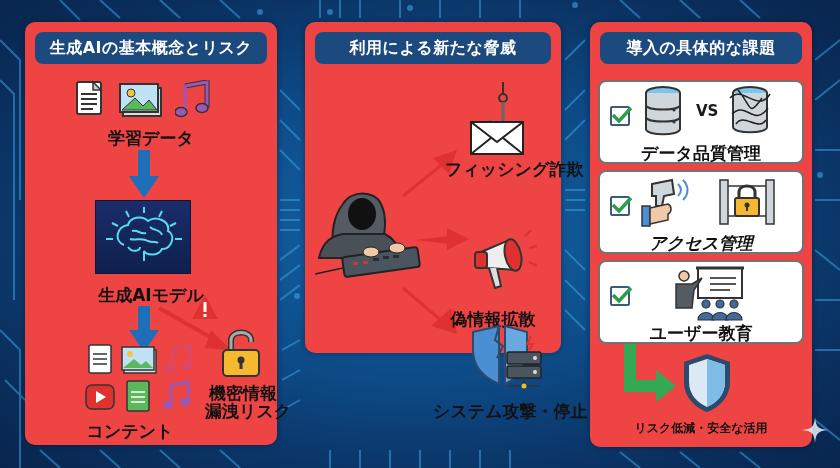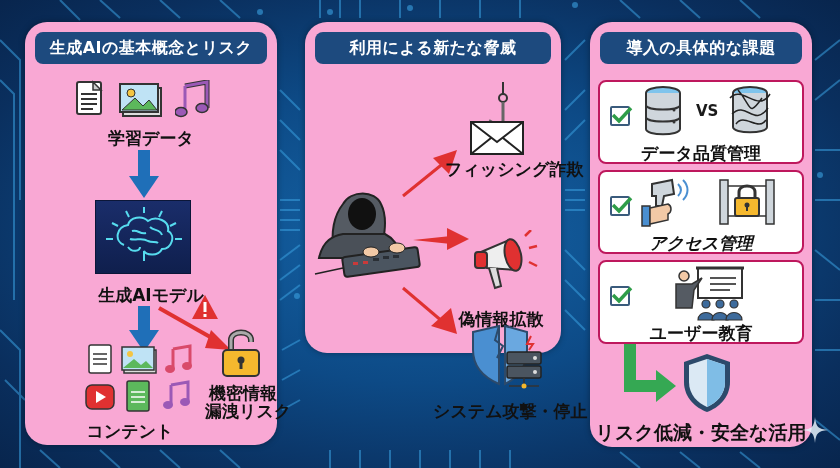--- a/index.html
+++ b/index.html
@@ -5,22 +5,22 @@
   * { box-sizing: border-box; margin: 0; padding: 0; }
   html, body { width: 840px; height: 468px; overflow: hidden; }
   body {
     position: relative;
     font-family: "DejaVu Sans", "Liberation Sans", sans-serif;
     background: radial-gradient(ellipse at 50% 50%, #1565a8 0%, #0d4a86 45%, #0a2f5e 80%, #08254d 100%);
   }
   .circuit { position: absolute; inset: 0; width: 840px; height: 468px; }
   .panel {
     position: absolute;
-    background: #f9a8d4;
-    border-radius: 22px;
+    background: #ef4444;
+    border-radius: 10px;
     box-shadow: 0 0 6px rgba(0,0,0,0.35);
   }
   .panel-title {
     position: absolute;
     left: 10px; right: 10px; top: 10px; height: 32px;
     background: #1d4a7e;
     border-radius: 8px;
     color: #ffffff;
     font-weight: bold;
     font-size: 16px;
@@ -33,21 +33,21 @@
     font-weight: bold;
     font-size: 17px;
     color: #111;
     white-space: nowrap;
     text-align: center;
   }
   .card {
     position: absolute;
     left: 8px; right: 8px;
     background: #ffffff;
-    border: 2px solid #be185d;
+    border: 2px solid #737373;
     border-radius: 8px;
   }
   .checkbox {
     position: absolute;
     width: 20px; height: 20px;
     border: 2px solid #3a5b7c;
     background: #fff;
     border-radius: 2px;
   }
   .vs { font-weight: bold; font-size: 15px; color: #1a1a1a; }
@@ -287,21 +287,21 @@
     <path d="M8 22 L36 10 L44 40 L14 38 Z" fill="#eee" stroke="#333" stroke-width="2"></path>
     <ellipse cx="40" cy="25" rx="8" ry="16" fill="#e03131" stroke="#333" stroke-width="2" transform="rotate(-12 40 25)"></ellipse>
     <rect x="2" y="22" width="12" height="16" rx="3" fill="#e03131" stroke="#333" stroke-width="2"></rect>
     <path d="M16 38 L22 58 L28 56 L24 38" fill="#ddd" stroke="#333" stroke-width="2"></path>
     <g stroke="#e03131" stroke-width="2.5">
         <line x1="52" y1="6" x2="58" y2="0"></line>
         <line x1="56" y1="18" x2="64" y2="16"></line>
         <line x1="56" y1="32" x2="64" y2="36"></line>
       </g>
   </svg>
-  <div class="label" style="left:140px; width:112px; top:286px;font-family:Liberation Mono, monospace;">偽情報拡散</div>
+  <div class="label" style="left:132px; width:112px; top:286px;font-family:Liberation Mono, monospace;">偽情報拡散</div>
 
   <svg class="abs" style="left:164px; top:302px;" width="74" height="68" viewBox="0 0 74 68">
     <path d="M4 8 L30 2 L30 60 C16 54 4 44 4 26 Z" fill="#4a8fd1" stroke="#2c4a6b" stroke-width="2"></path>
     <path d="M36 2 L58 8 L58 26 C58 44 48 54 36 60 Z" fill="#6aa8e0" stroke="#2c4a6b" stroke-width="2"></path>
     <path d="M30 2 L26 16 L34 22 L28 34" fill="none" stroke="#2c4a6b" stroke-width="2"></path>
     <rect x="38" y="28" width="34" height="12" rx="2" fill="#4b5560" stroke="#222" stroke-width="1.5"></rect>
     <rect x="38" y="42" width="34" height="12" rx="2" fill="#4b5560" stroke="#222" stroke-width="1.5"></rect>
     <circle cx="66" cy="34" r="2" fill="#ddd"></circle>
       <circle cx="66" cy="48" r="2" fill="#ddd"></circle>
     <line x1="55" y1="54" x2="55" y2="62" stroke="#333" stroke-width="1.5"></line>
@@ -393,18 +393,18 @@
 
   <svg class="abs" style="left:30px; top:322px;" width="60" height="58" viewBox="0 0 60 58">
     <path d="M4 0 L16 0 L16 36 L36 36 L36 26 L56 42 L36 58 L36 48 L4 48 Z" fill="#35a853"></path>
   </svg>
 
   <svg class="abs" style="left:90px; top:330px;" width="54" height="62" viewBox="0 0 54 62">
     <path d="M27 2 L50 10 L50 30 C50 46 38 56 27 60 C16 56 4 46 4 30 L4 10 Z" fill="#2c4a6b"></path>
     <path d="M27 7 L45 13 L45 30 C45 43 36 51 27 55 C18 51 9 43 9 30 L9 13 Z" fill="#dbe9f4"></path>
     <path d="M27 7 L45 13 L45 30 C45 43 36 51 27 55 Z" fill="#7fbde6"></path>
   </svg>
-  <div class="label" style="left:0; right:0; top:398px; font-size:19px;">リスク低減・安全な活用</div>
+  <div class="label" style="left:0; right:0; top:398px; font-size:12px;">リスク低減・安全な活用</div>
 </div>
 
 <svg class="abs" style="left:800px; top:415px;" width="30" height="30" viewBox="0 0 30 30">
   <path d="M15 2 C16 12 18 14 28 15 C18 16 16 18 15 28 C14 18 12 16 2 15 C12 14 14 12 15 2 Z" fill="#e8f3fb" opacity="0.85"></path>
 </svg>
 
 </body></html>

